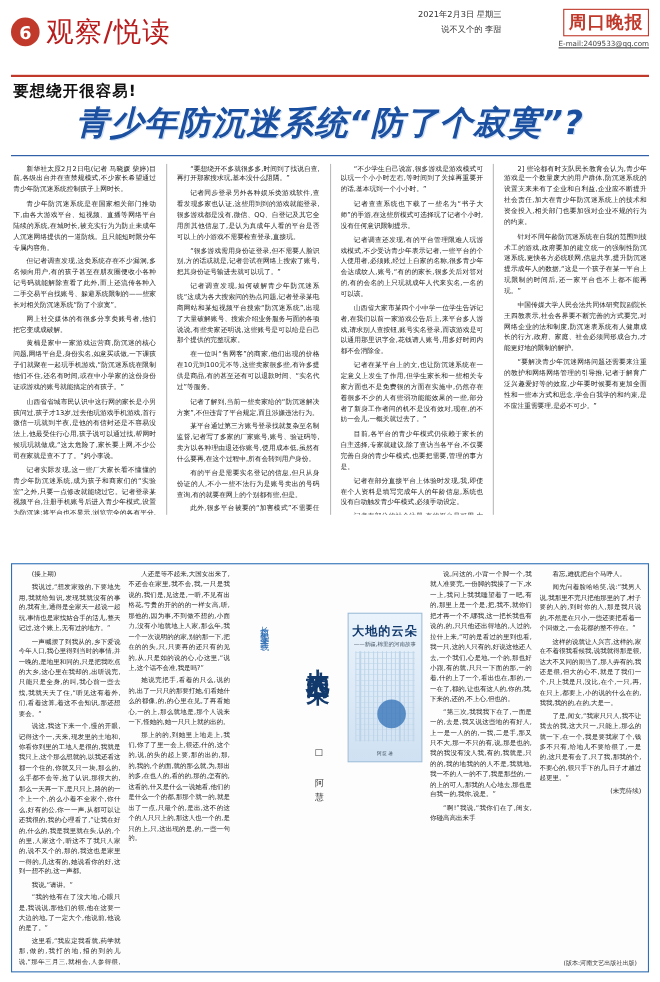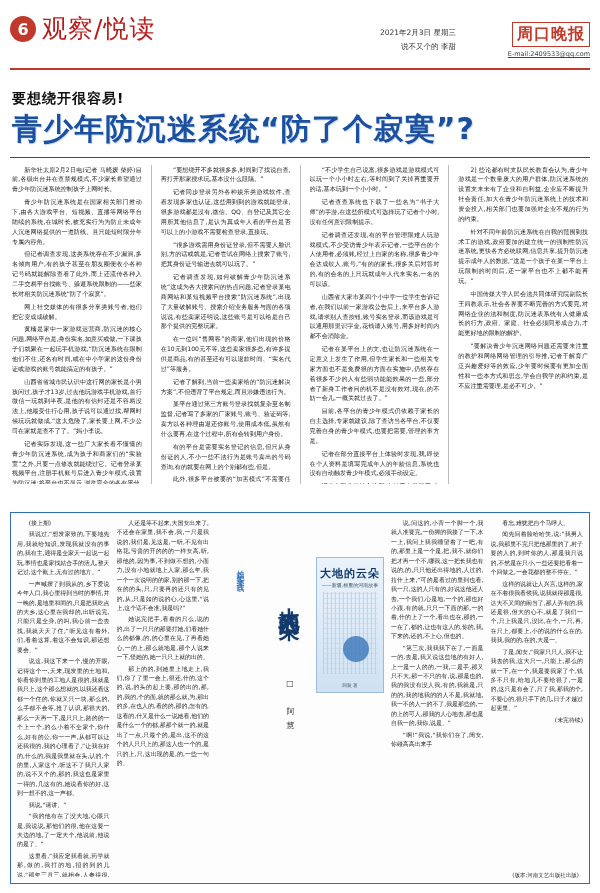--- a/index.html
+++ b/index.html
@@ -34,44 +34,45 @@
     font-family:"DejaVu Sans",sans-serif;
   }
   .section-title{
     font-size:25px;font-weight:normal;color:#b91c1c;
     letter-spacing:1px;margin-top:6px;
     font-family:"DejaVu Sans","Liberation Sans",sans-serif;
   }
   .masthead-mid{
     flex:1;text-align:right;
     font-size:7.5px;color:#333;
-    margin-top:20px;padding-right:14px;line-height:1.8;
+    padding-right:14px;line-height:1.8;
   }
   .masthead-right{
-    text-align:right;width:120px;margin-top:16px;
+    text-align:right;width:120px;margin-top:2px;
   }
   .paper-name{
     font-size:16px;font-weight:bold;color:#c0392b;
     letter-spacing:1px;
     border:1px solid #c0392b;
     display:inline-block;padding:1px 4px;
   }
   .paper-mail{font-size:6.5px;color:#444;margin-top:3px;text-decoration:underline;}
 
   
-  .headline-block{padding:20px 2px 4px 2px;}
+  .headline-block{padding:4px 2px 4px 2px;}
   .kicker{
     font-size:14px;font-weight:bold;color:#111;
     letter-spacing:1px;margin-bottom:4px;
   }
   .headline{
     font-size:30px;font-weight:bold;color:#1b4fa0;
-    letter-spacing:1px;
+    letter-spacing:1px;text-align:center;
     line-height:1.15;
     text-shadow:1px 1px 0 #cfe0f5;
+    font-style:italic;
   }
   .rule-under-head{
     border-bottom:1px solid #1b4fa0;margin:6px 0 0 0;
   }
 
   
   .article{
     display:flex;gap:9px;
     padding:7px 2px 4px 2px;
     height:330px;

